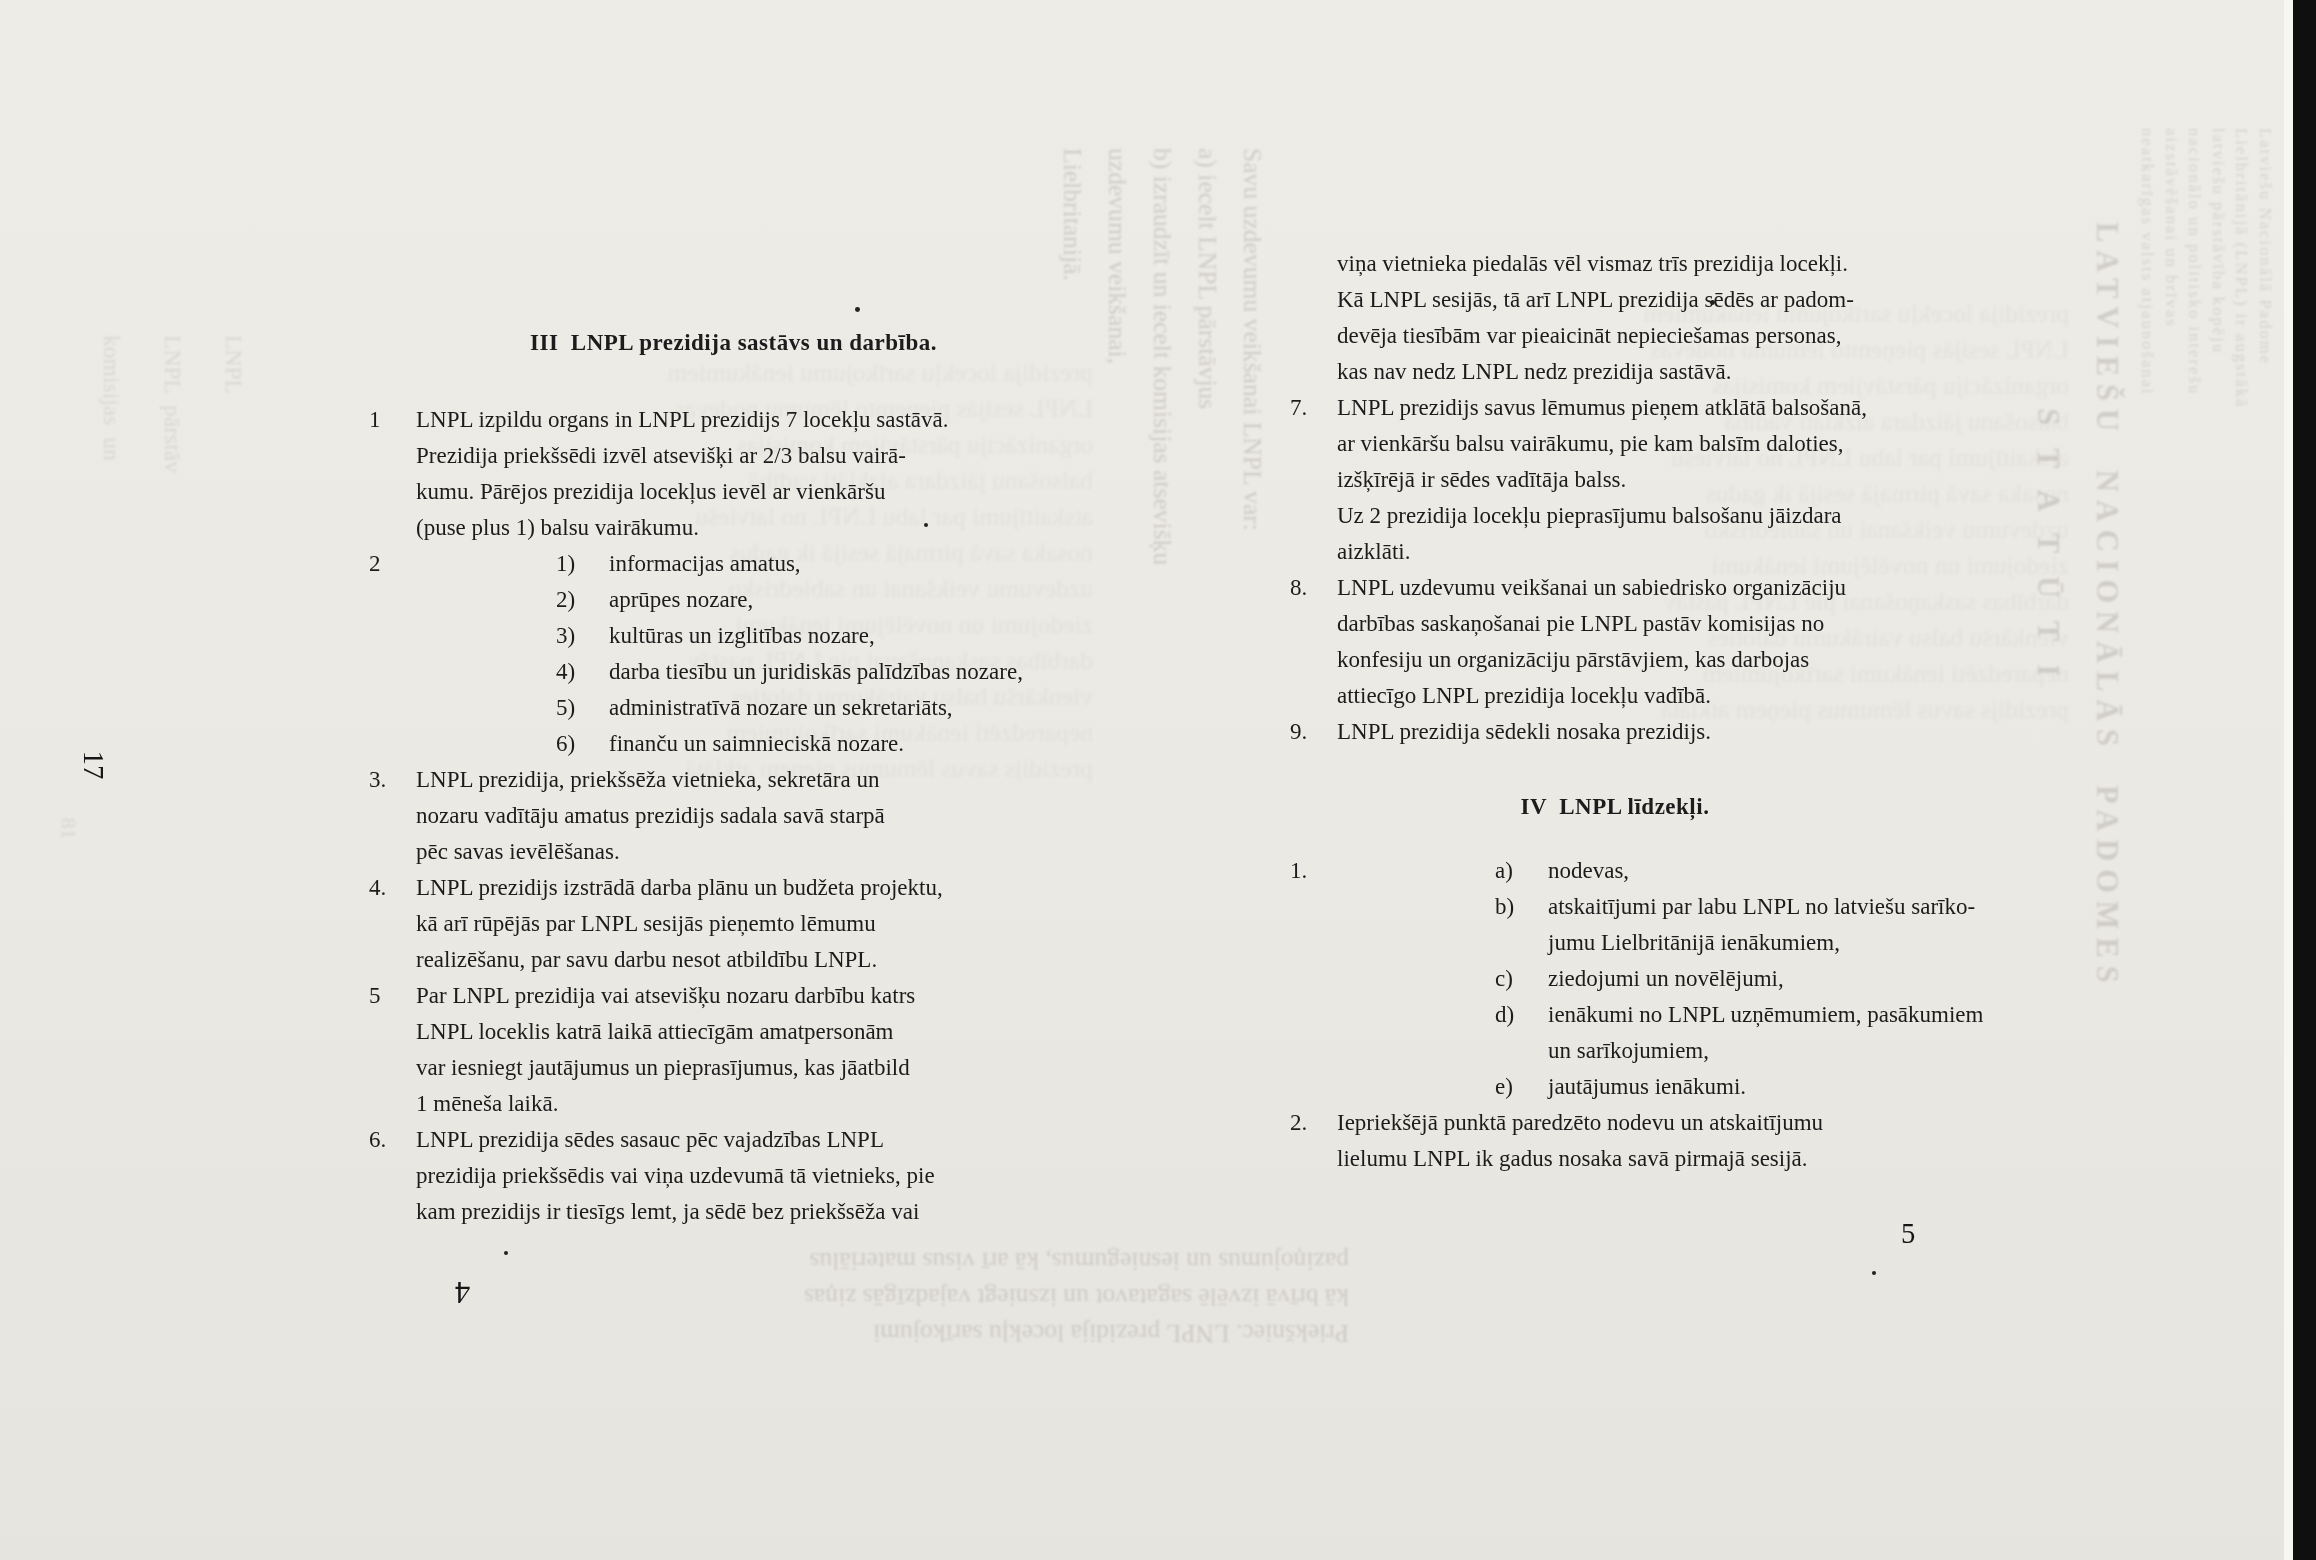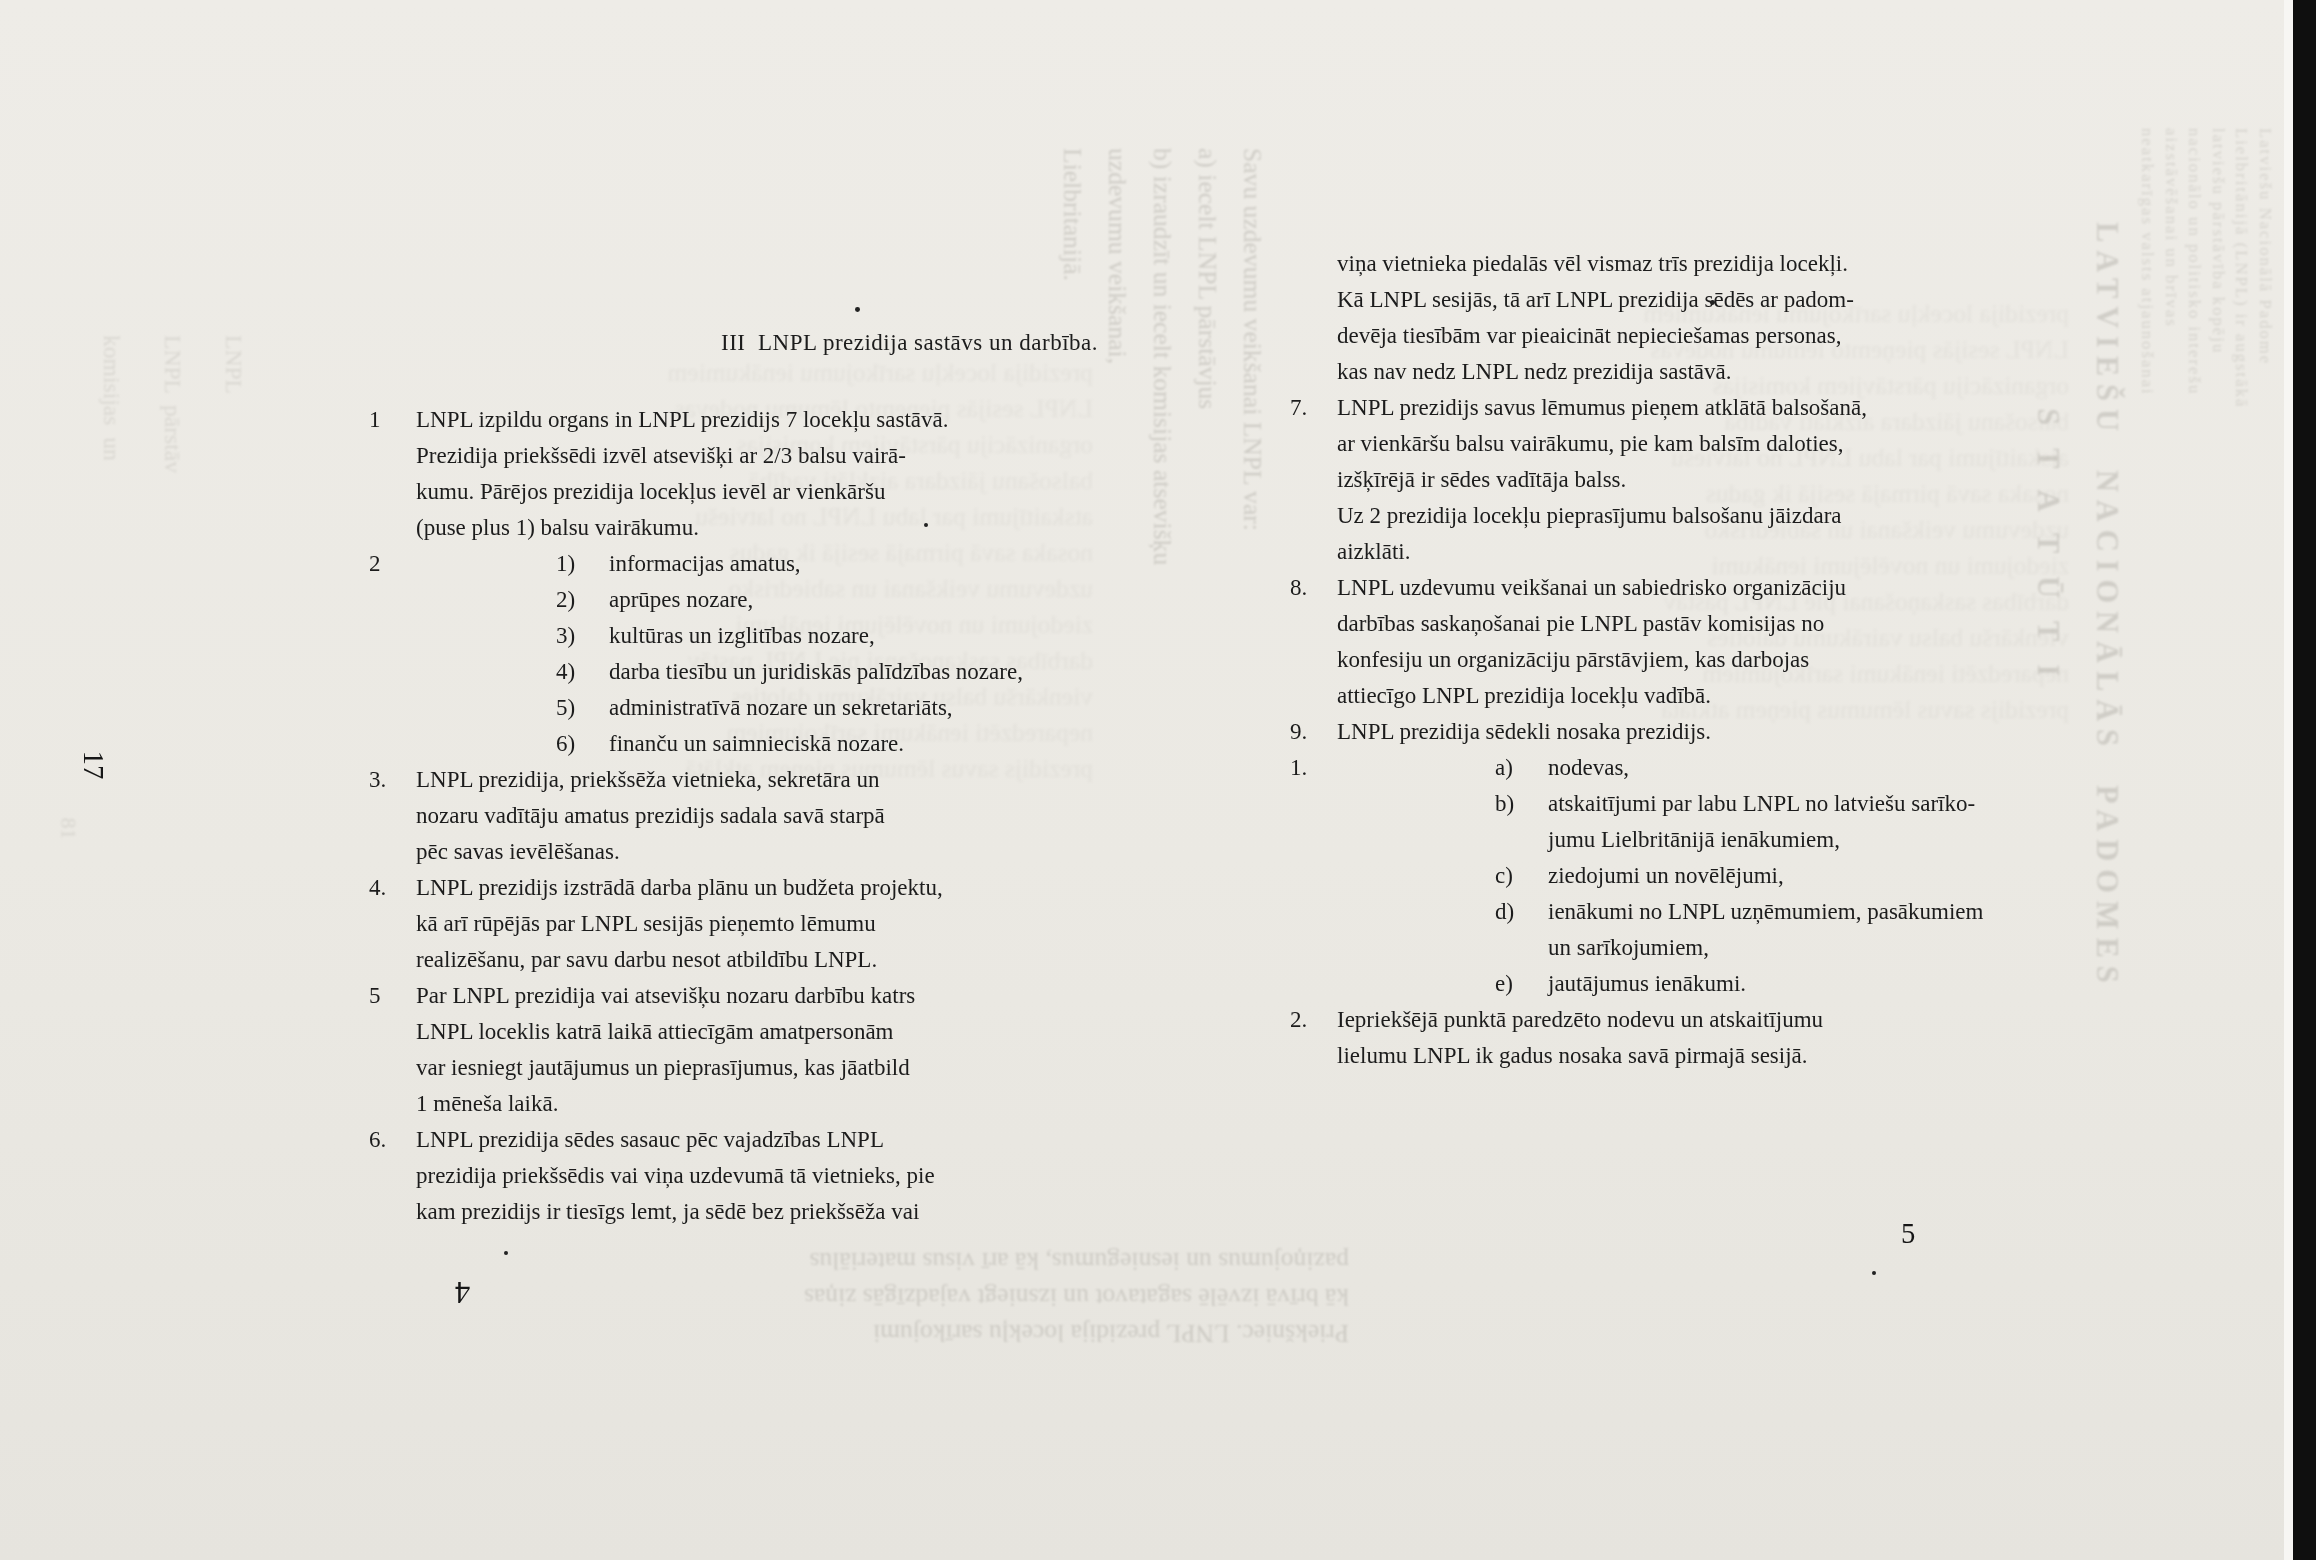--- a/index.html
+++ b/index.html
@@ -5,21 +5,21 @@
   html,body{margin:0;padding:0;background:#d8d6d0;}
   #page{
     position:relative;width:2317px;height:1560px;overflow:hidden;
     background:linear-gradient(180deg,#eeece7 0%,#ebe9e3 55%,#e6e4de 100%);
     font-family:"Liberation Serif", serif;color:#1c1c1c;
   }
   
   .col{position:absolute;font-size:23px;line-height:36px;}
   #left-col{left:369px;top:325px;width:729px;}
   #right-col{left:1290px;top:246px;width:788px;}
-  .heading{font-weight:normal;text-align:right;letter-spacing:0.5px;white-space:pre;}
+  .heading{font-weight:bold;text-align:center;letter-spacing:0.5px;white-space:pre;}
   #left-col .heading{margin-bottom:41px;}
   #iv-heading{margin:39px 0 27.6px 0;width:650px;}
   .item{position:relative;padding-left:47px;}
   .item .marker{position:absolute;left:0;top:0;width:45px;}
   .lines{white-space:pre-line;}
   .sub{position:relative;padding-left:53px;}
   .sub .marker{position:absolute;left:0;top:0;width:49px;}
   .left-sub{margin-left:140px;}
   .right-sub{margin-left:158px;}
   .cont{padding-left:47px;}
@@ -196,20 +196,21 @@
 darbības  saskaņošanai  pie  LNPL  pastāv  komisijas  no
 konfesiju  un  organizāciju  pārstāvjiem,  kas  darbojas
 attiecīgo  LNPL  prezidija  locekļu  vadībā.</div>
     </div>
 
     <div class="item">
       <span class="marker">9.</span>
       <div class="lines">LNPL prezidija sēdekli nosaka prezidijs.</div>
     </div>
 
+    <div class="heading" id="iv-heading">IV  LNPL līdzekļi.</div>
 
     <div class="item">
       <span class="marker">1.</span>
       <div class="sub right-sub">
         <span class="marker">a)</span>
         <div class="lines">nodevas,</div>
       </div>
       <div class="sub right-sub">
         <span class="marker">b)</span>
         <div class="lines">atskaitījumi  par  labu  LNPL  no  latviešu  sarīko-

